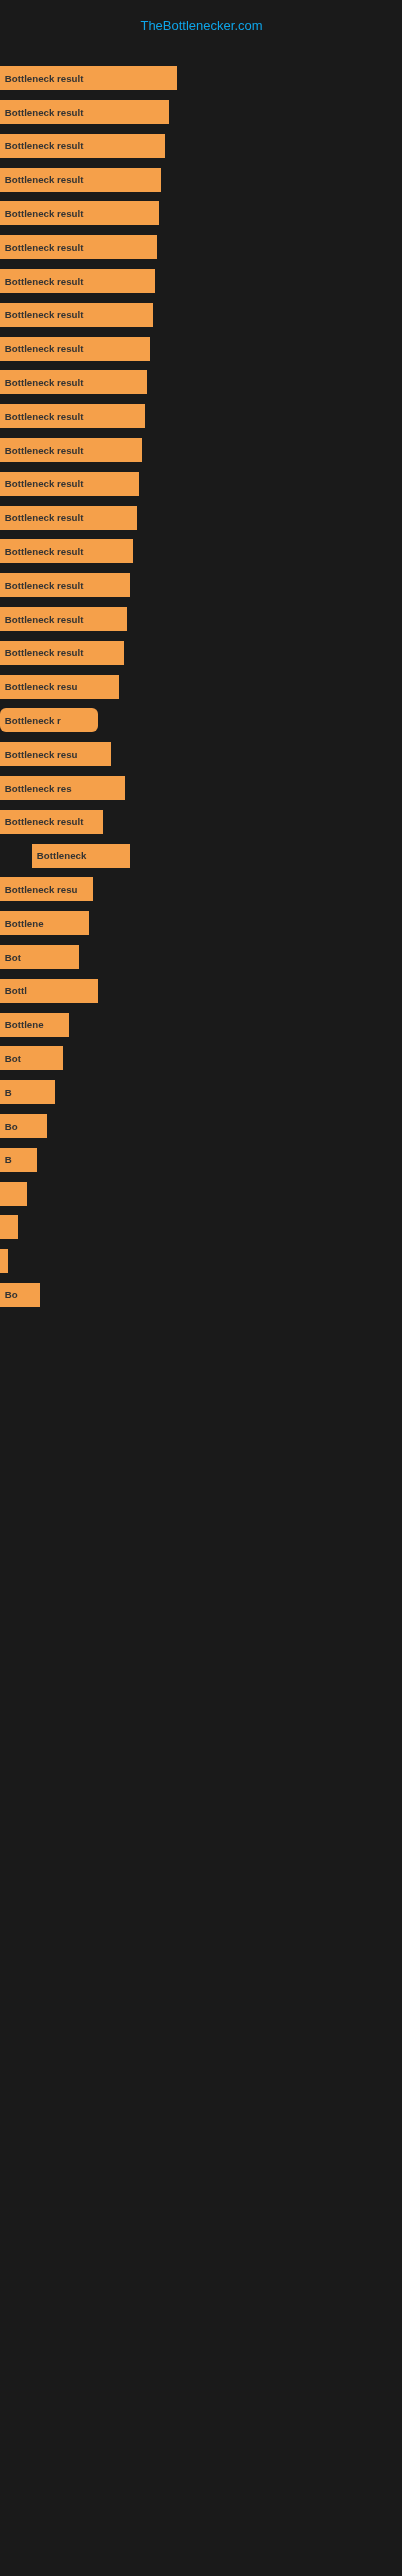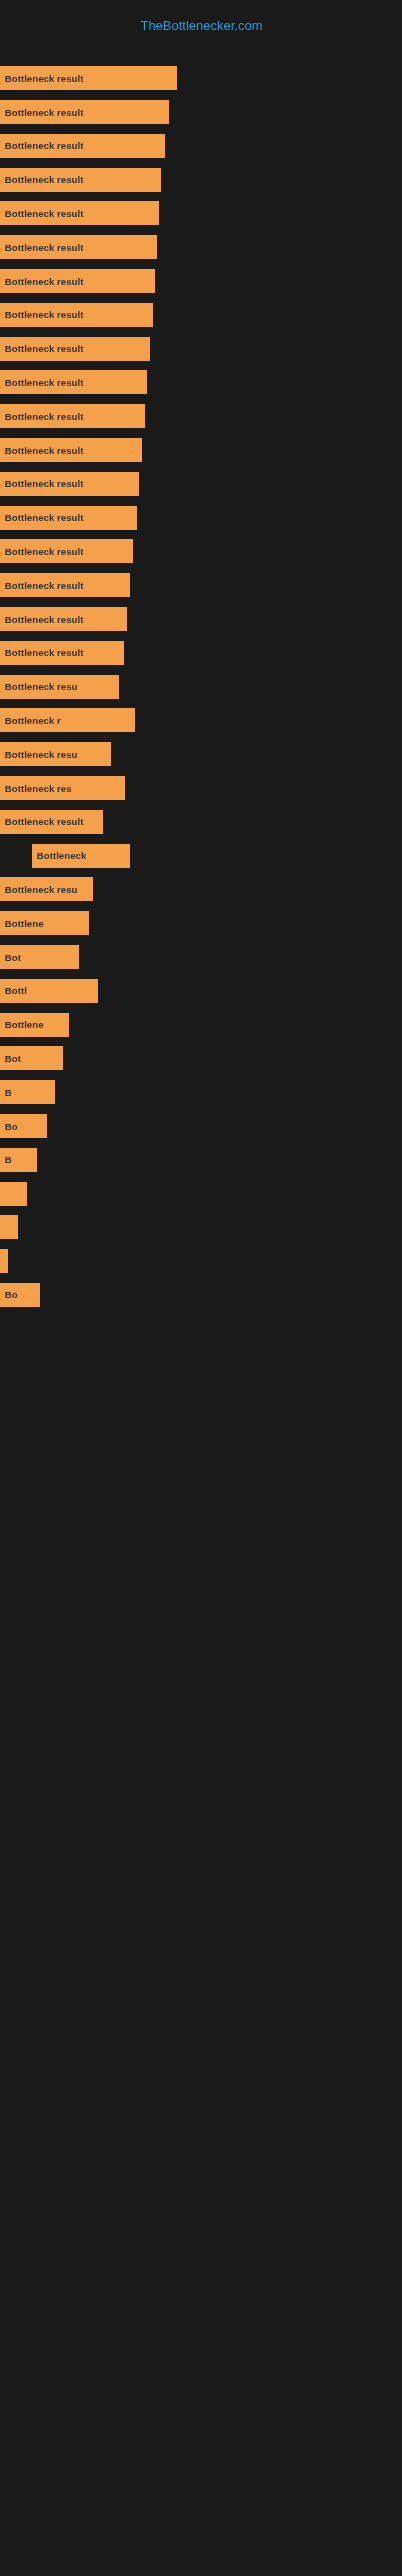--- a/index.html
+++ b/index.html
@@ -101,21 +101,21 @@
     <div class="bar-row">
       <div class="bar" style="width: 127px;">Bottleneck result</div>
     </div>
     <div class="bar-row">
       <div class="bar" style="width: 124px;">Bottleneck result</div>
     </div>
     <div class="bar-row">
       <div class="bar" style="width: 119px;">Bottleneck resu</div>
     </div>
     <div class="bar-row">
-      <div class="bar" style="width: 135px;">Bottleneck r</div>
+      <div class="bar" style="width: 98px; border-radius: 6px;">Bottleneck r</div>
     </div>
     <div class="bar-row">
       <div class="bar" style="width: 111px;">Bottleneck resu</div>
     </div>
     <div class="bar-row">
       <div class="bar" style="width: 125px;">Bottleneck res</div>
     </div>
     <div class="bar-row">
       <div class="bar" style="width: 103px;">Bottleneck result</div>
     </div>

